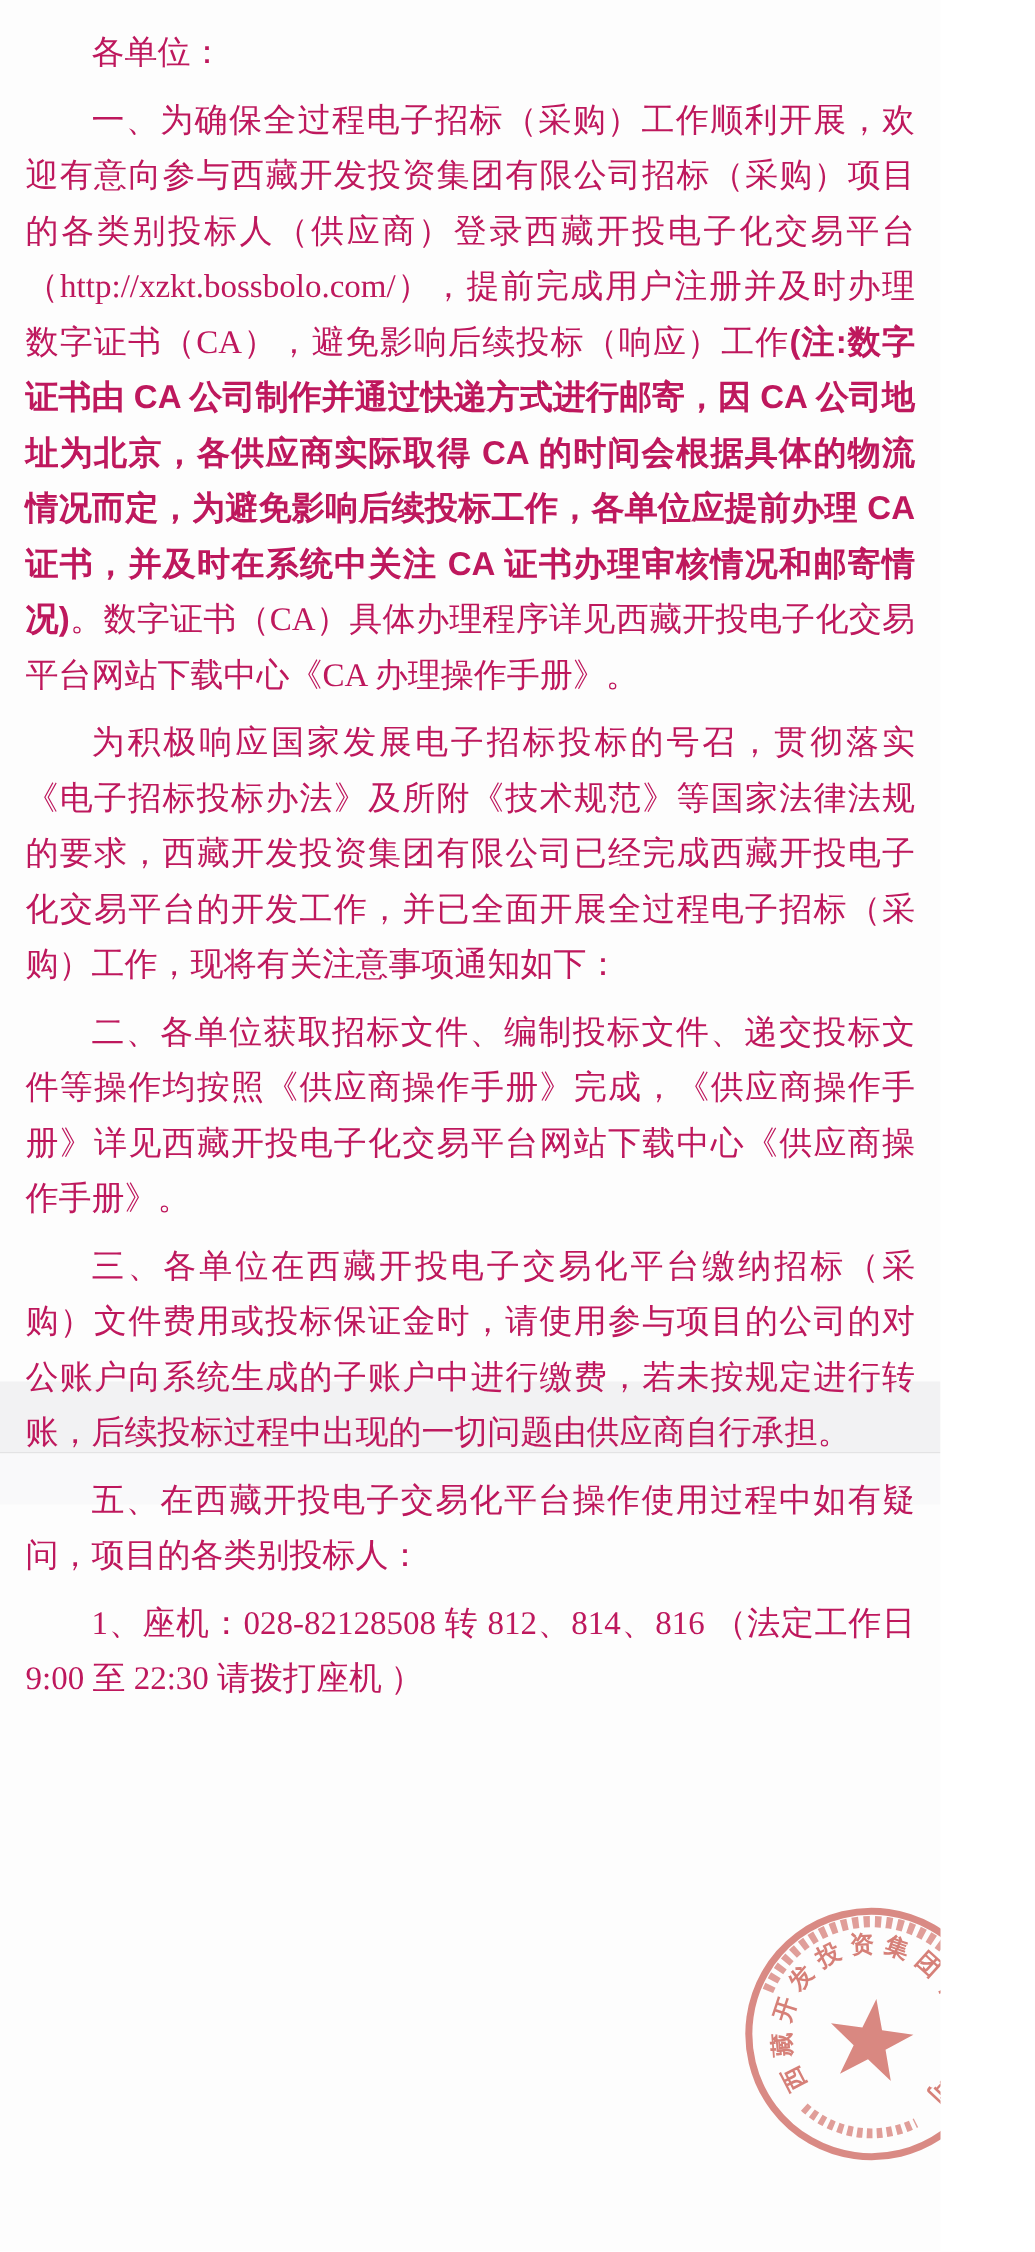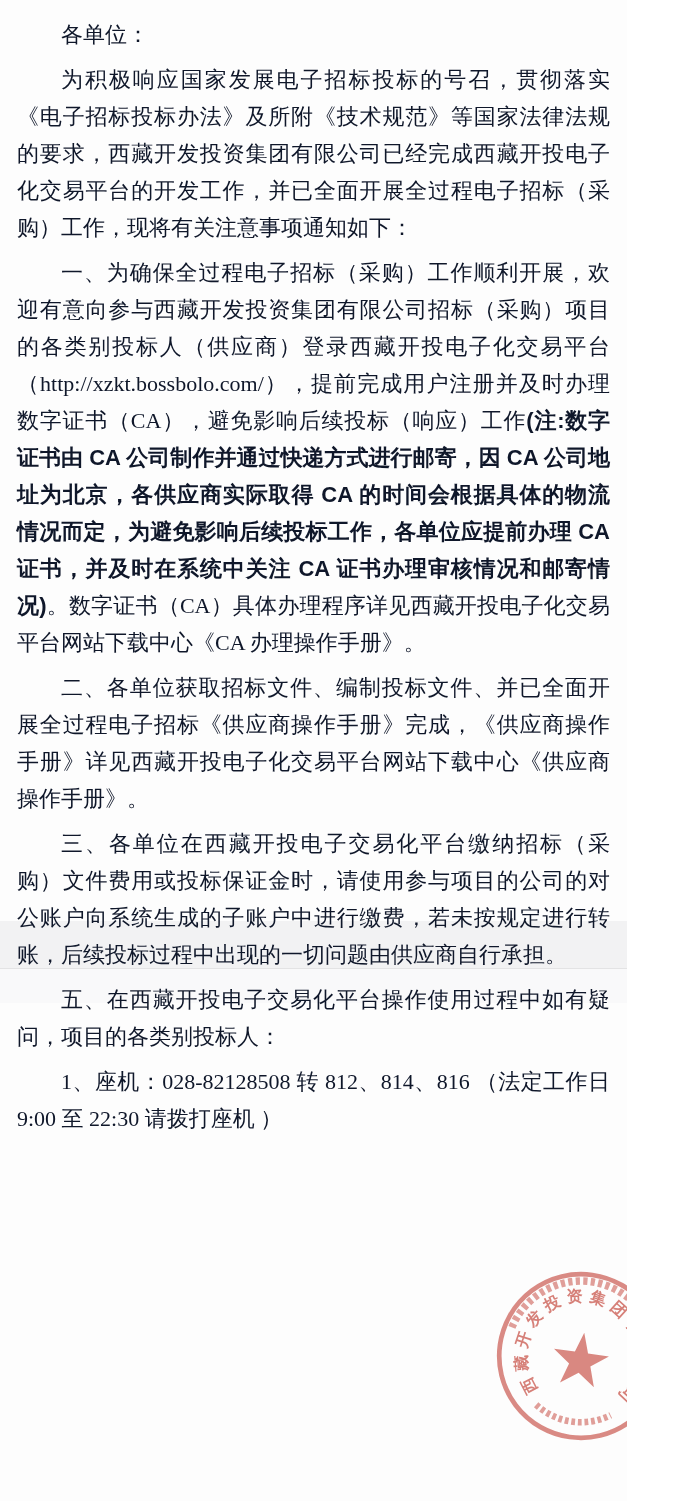--- a/index.html
+++ b/index.html
@@ -2,21 +2,21 @@
 <html><head>
 <meta charset="utf-8">
 <style>
   html,body{margin:0;padding:0;background:#ffffff;}
   .page{
     position:relative;
     width:627px;height:1501px;
     background:#fdfdfd;
     overflow:hidden;
     font-family:"Liberation Serif","DejaVu Serif",serif;
-    color:#0f172a;
+    color:#be185d;
   }
   .scan-band{position:absolute;left:0;right:0;z-index:0;}
   .band-1{top:921px;height:47px;background:#f2f2f3;border-bottom:1px solid rgba(0,0,0,0.06);}
   .band-2{top:969px;height:34px;background:#f9f9fa;}
   .content{
     position:relative;z-index:1;
     padding:16px 17px 0 17px;
     font-size:22px;line-height:37px;
     text-align:justify;
   }
@@ -46,25 +46,25 @@
 <body>
 
 <div class="page">
 
   <div class="scan-band band-1"></div>
   <div class="scan-band band-2"></div>
 
   <div class="content">
     <p class="salutation">各单位：</p>
 
+    <p><span>一、为确保全过程电子招标（采购）工作顺利开展，欢迎有意向参与西藏开发投资集团有限公司招标（采购）项目的各类别投标人（供应商）登录西藏开投电子化交易平台（http://xzkt.bossbolo.com/），提前完成用户注册并及时办理数字证书（CA），避免影响后续投标（响应）工作</span><span class="bold-note">(注:数字证书由 CA 公司制作并通过快递方式进行邮寄，因 CA 公司地址为北京，各供应商实际取得 CA 的时间会根据具体的物流情况而定，为避免影响后续投标工作，各单位应提前办理 CA 证书，并及时在系统中关注 CA 证书办理审核情况和邮寄情况)</span><span>。数字证书（CA）具体办理程序详见西藏开投电子化交易平台网站下载中心《CA 办理操作手册》。</span></p>
+
     <p>为积极响应国家发展电子招标投标的号召，贯彻落实《电子招标投标办法》及所附《技术规范》等国家法律法规的要求，西藏开发投资集团有限公司已经完成西藏开投电子化交易平台的开发工作，并已全面开展全过程电子招标（采购）工作，现将有关注意事项通知如下：</p>
 
-    <p><span>一、为确保全过程电子招标（采购）工作顺利开展，欢迎有意向参与西藏开发投资集团有限公司招标（采购）项目的各类别投标人（供应商）登录西藏开投电子化交易平台（http://xzkt.bossbolo.com/），提前完成用户注册并及时办理数字证书（CA），避免影响后续投标（响应）工作</span><span class="bold-note">(注:数字证书由 CA 公司制作并通过快递方式进行邮寄，因 CA 公司地址为北京，各供应商实际取得 CA 的时间会根据具体的物流情况而定，为避免影响后续投标工作，各单位应提前办理 CA 证书，并及时在系统中关注 CA 证书办理审核情况和邮寄情况)</span><span>。数字证书（CA）具体办理程序详见西藏开投电子化交易平台网站下载中心《CA 办理操作手册》。</span></p>
-
-    <p>二、各单位获取招标文件、编制投标文件、并已全面开展全过程电子招标《供应商操作手册》完成，《供应商操作手册》详见西藏开投电子化交易平台网站下载中心《供应商操作手册》。</p>
+    <p>二、各单位获取招标文件、编制投标文件、递交投标文件等操作均按照《供应商操作手册》完成，《供应商操作手册》详见西藏开投电子化交易平台网站下载中心《供应商操作手册》。</p>
     <p>三、各单位在西藏开投电子交易化平台缴纳招标（采购）文件费用或投标保证金时，请使用参与项目的公司的对公账户向系统生成的子账户中进行缴费，若未按规定进行转账，后续投标过程中出现的一切问题由供应商自行承担。</p>
     <p>五、在西藏开投电子交易化平台操作使用过程中如有疑问，项目的各类别投标人：</p>
 
     <p>1、座机：028-82128508 转 812、814、816 （法定工作日 9:00 至 22:30 请拨打座机 ）</p>
 
   </div>
 
   <svg class="seal" viewBox="-100 -100 200 200" xmlns="http://www.w3.org/2000/svg">
     <circle class="stroke" cx="0" cy="0" r="87" stroke-width="5" opacity="0.75"></circle>
     <path class="tib" d="M -77,-20 A 79.5 79.5 0 0 1 77,-20" stroke-width="8" stroke-dasharray="4.5 3.5" opacity="0.6"></path>

